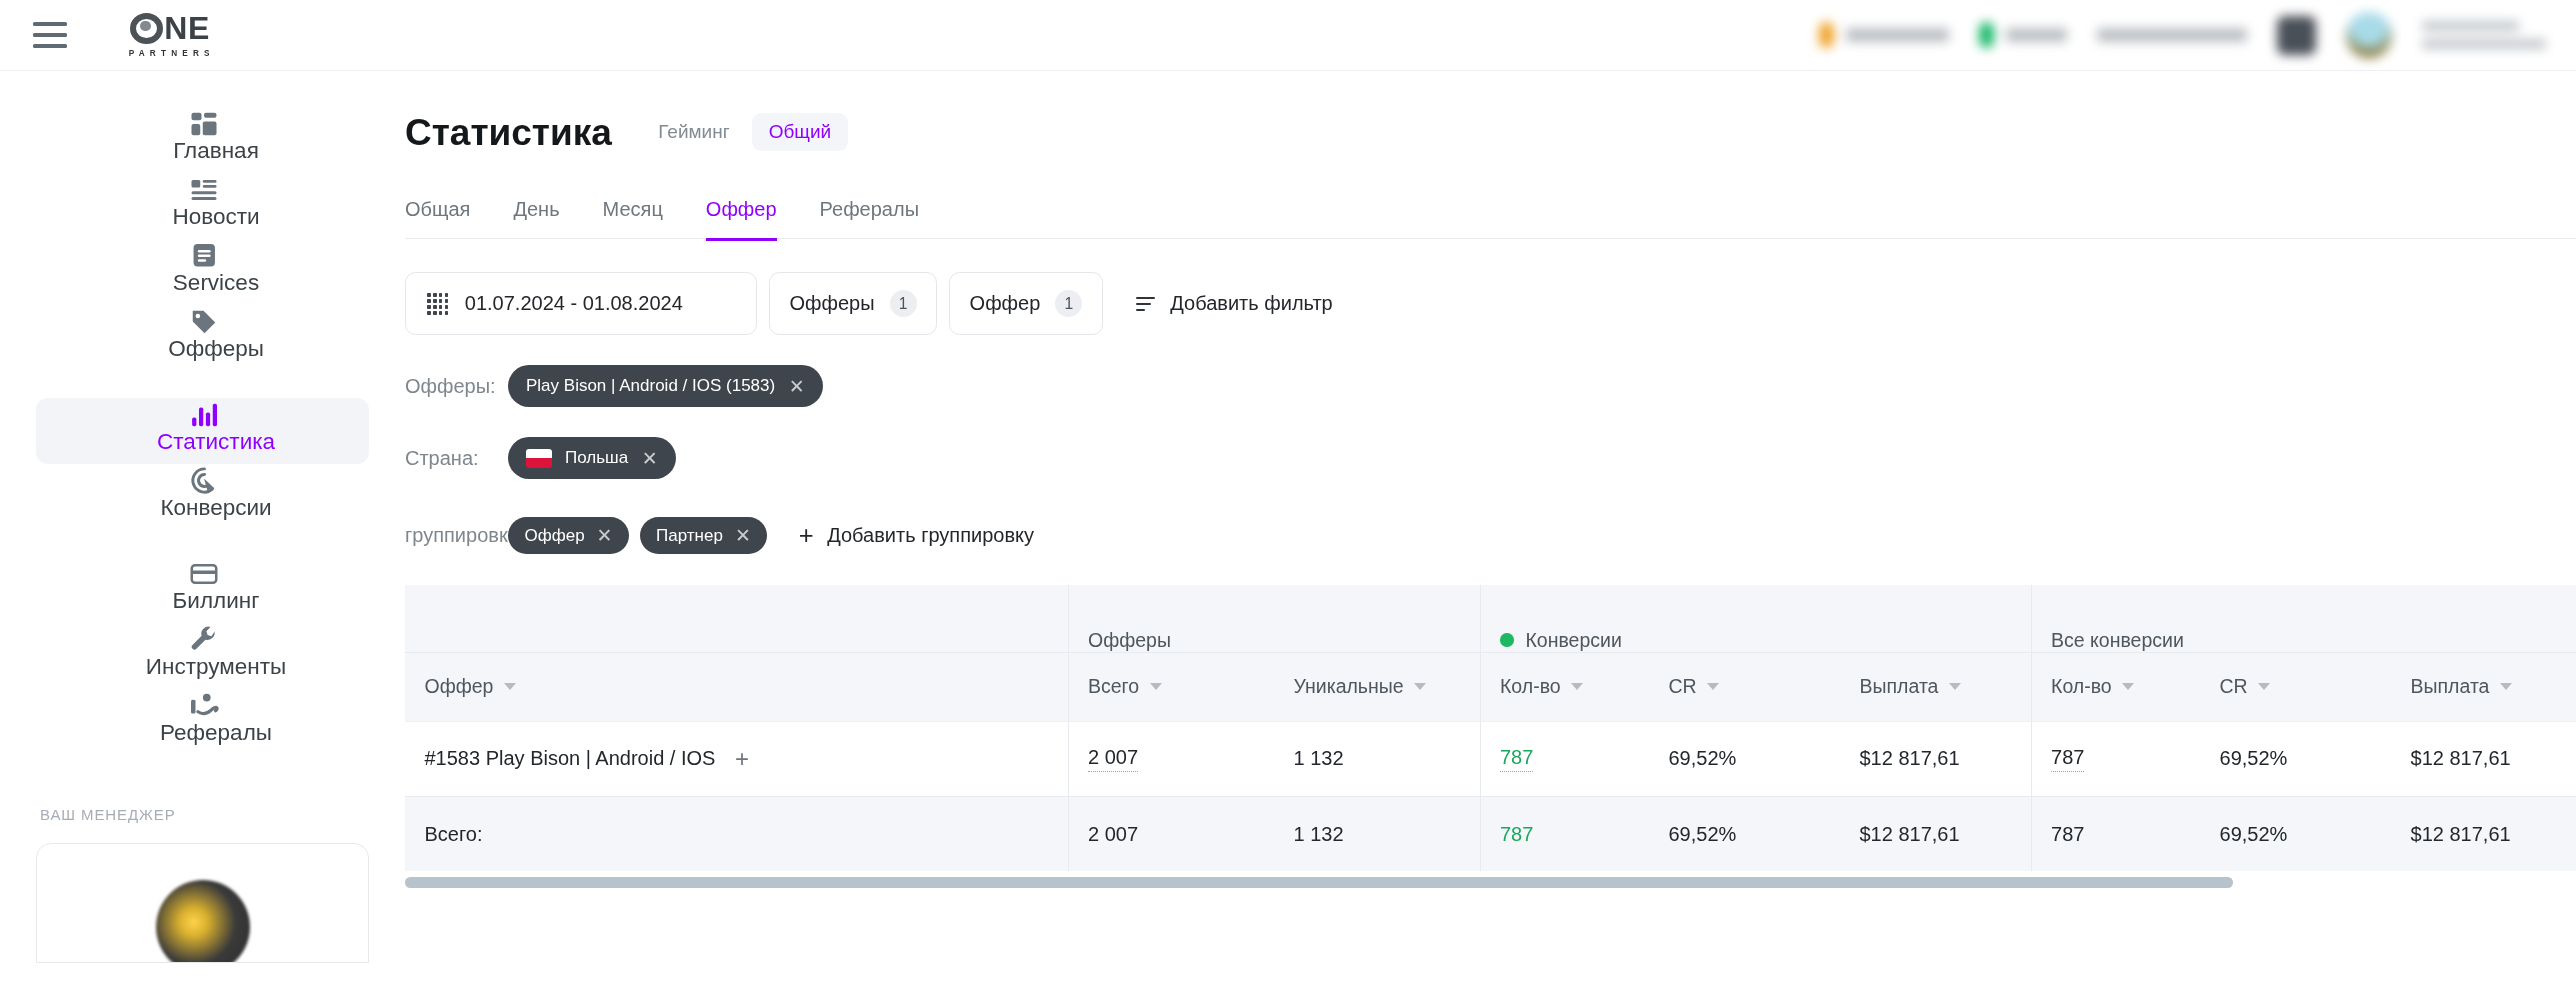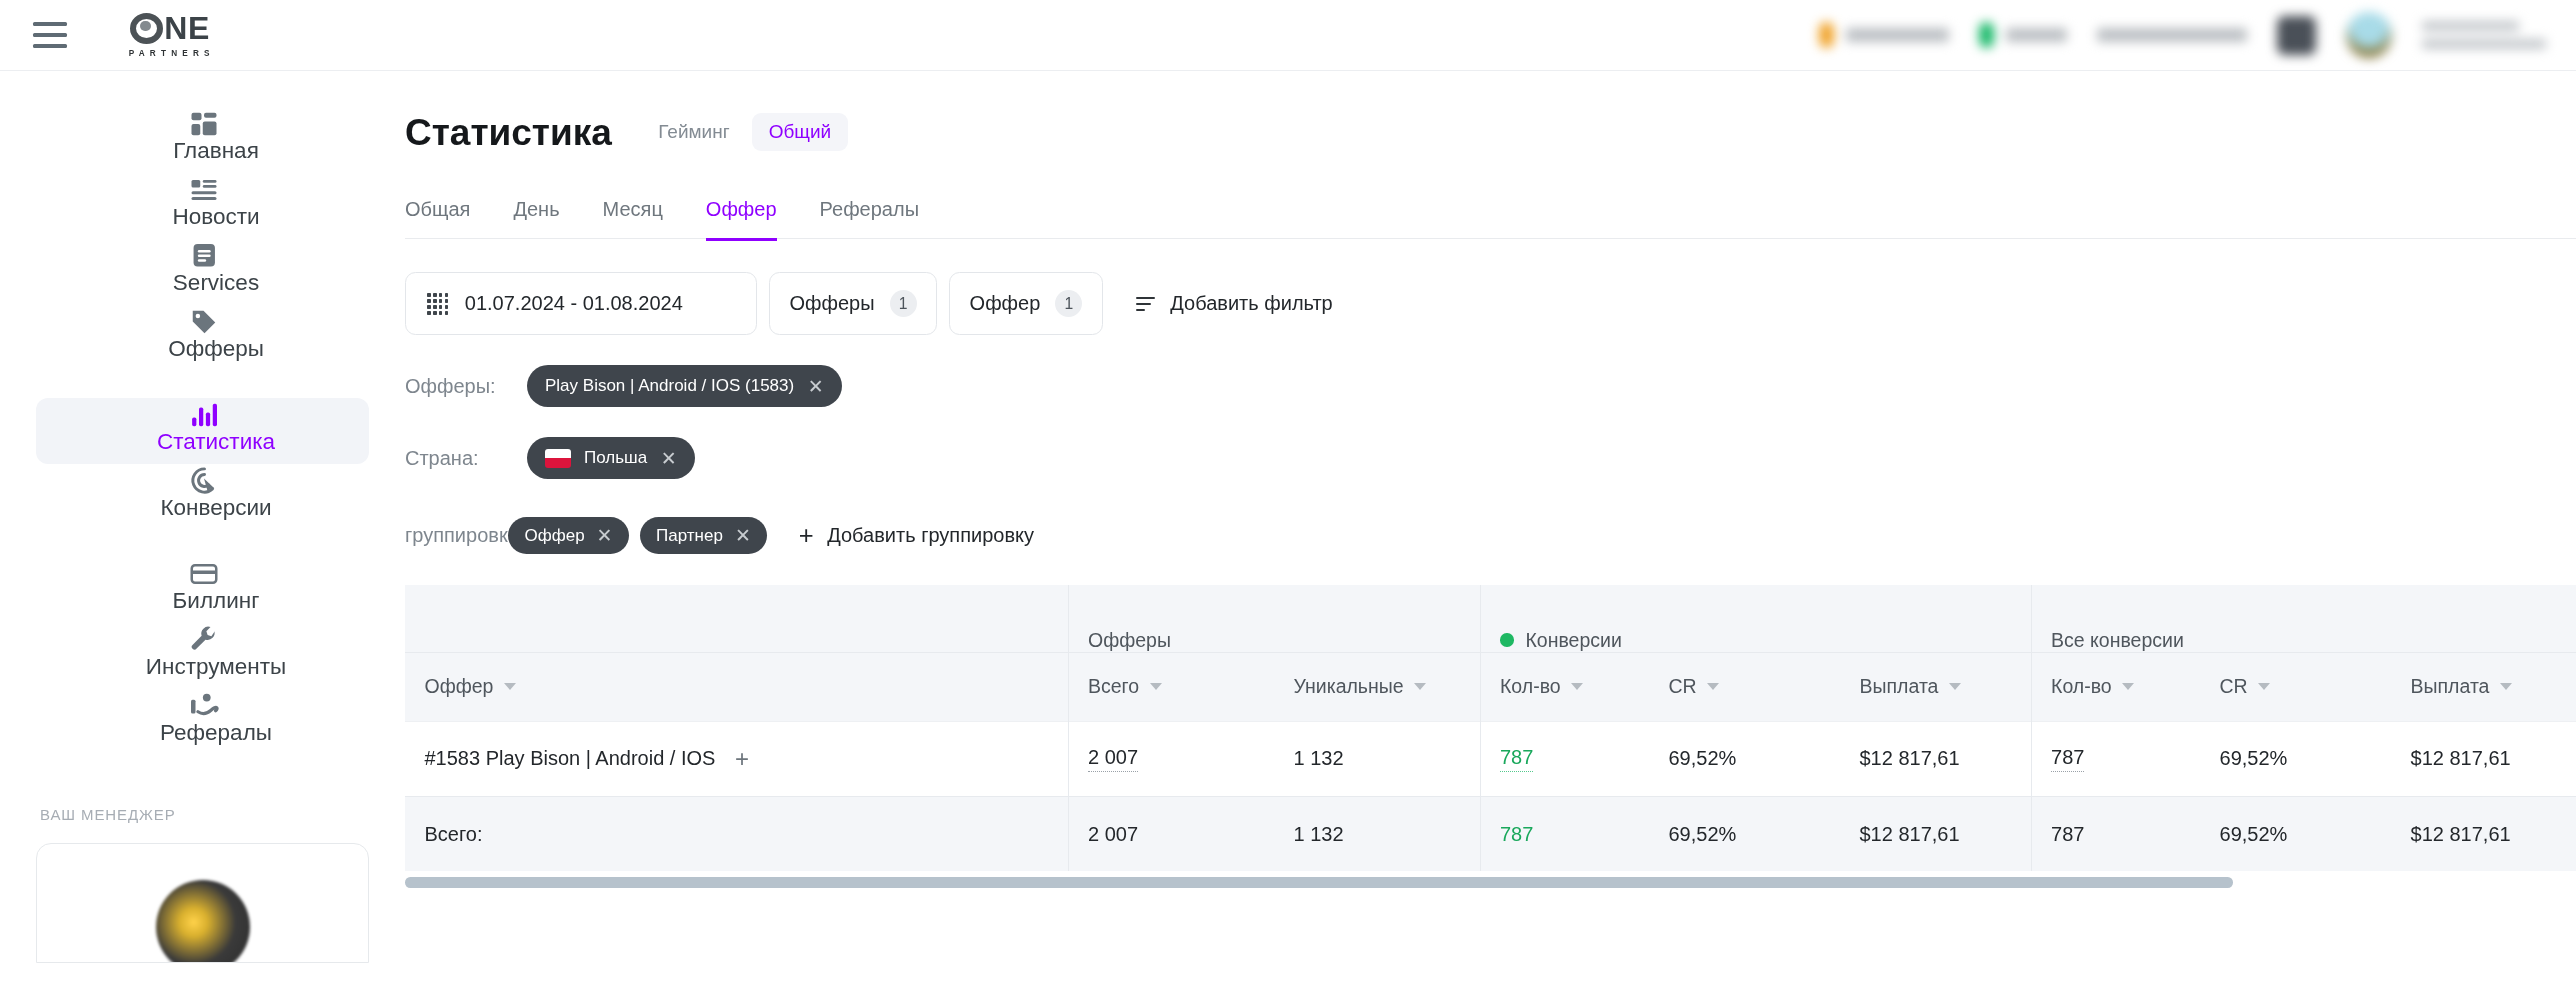--- a/index.html
+++ b/index.html
@@ -154,21 +154,21 @@
   .filter-icon i:nth-child(3) { width: 9px; }
 
   .updated-wrap { margin-left: auto; display: flex; align-items: center; gap: 19.5px; padding-right: 1.5px; }
   .updated-text { font-size: 19px; color: #b9bec4; }
   .refresh-btn {
     width: 57px; height: 57px; border: 0.7px solid #e3e6ea; border-radius: 9px;
     background: #fff; display: flex; align-items: center; justify-content: center; cursor: pointer;
   }
 
   
-  .chip-row { display: flex; align-items: center; margin-top: 30px; min-height: 42px; gap: 19px; }
+  .chip-row { display: flex; align-items: center; margin-top: 30px; min-height: 42px; }
   .chip-label { font-size: 20px; color: #7e868e; width: 103px; }
   .chip {
     display: inline-flex; align-items: center; gap: 13.5px;
     height: 42px; padding: 0 18px; border-radius: 21px;
     background: #3f454c; color: #fff; font-size: 17px; margin-right: 12px; cursor: pointer;
   }
   .chip-x { color: #c8ccd0; font-size: 19px; cursor: pointer; }
   .flag-pl { width: 25.5px; height: 19.5px; border-radius: 3px; overflow: hidden; display: inline-block; }
   .flag-pl i { display: block; height: 9.7px; }
   .flag-pl i:first-child { background: #ffffff; }

